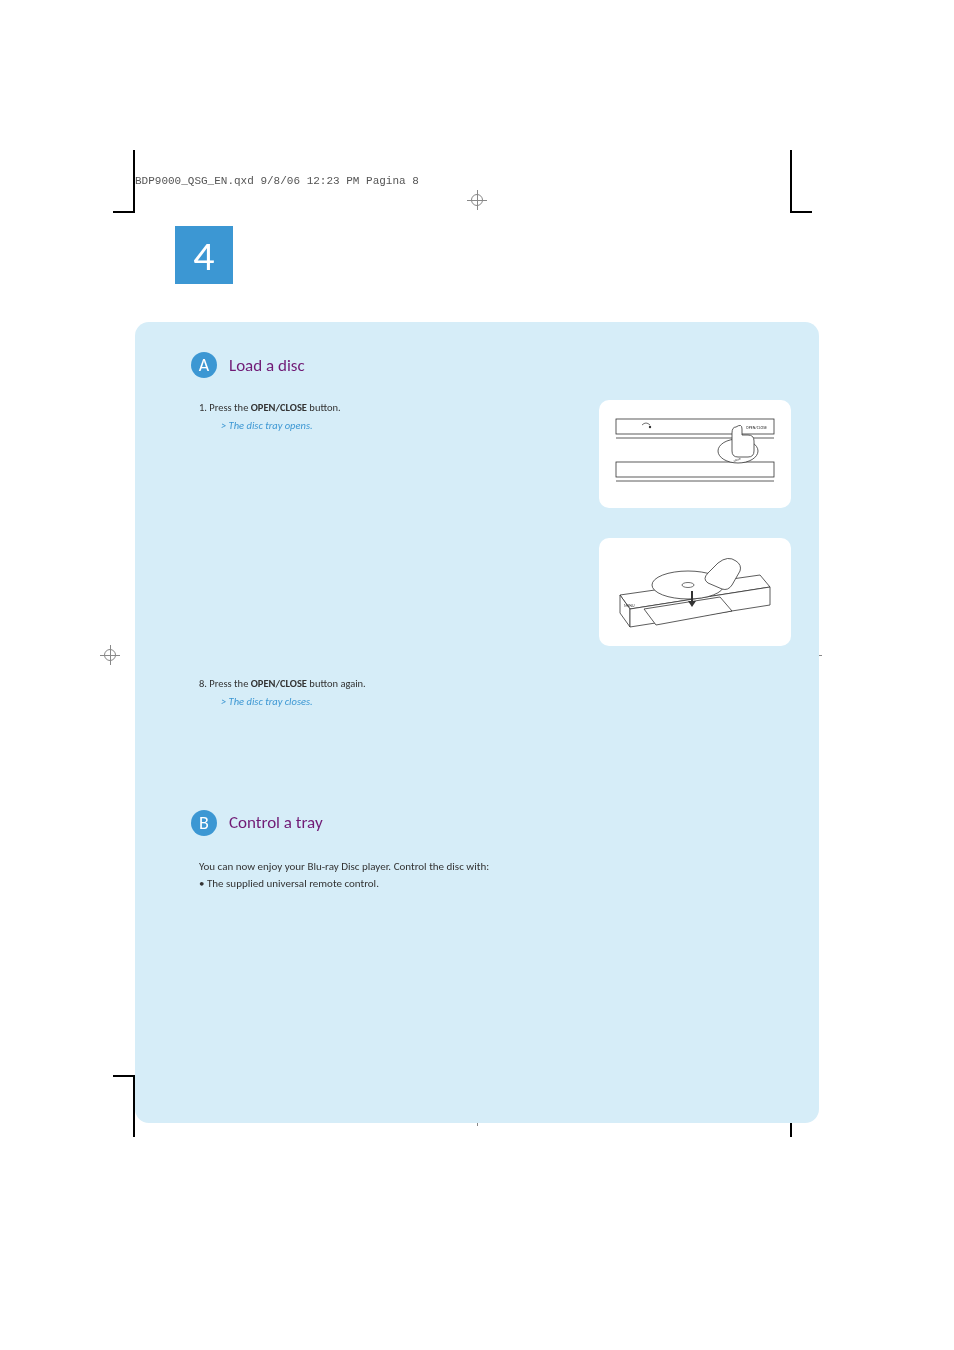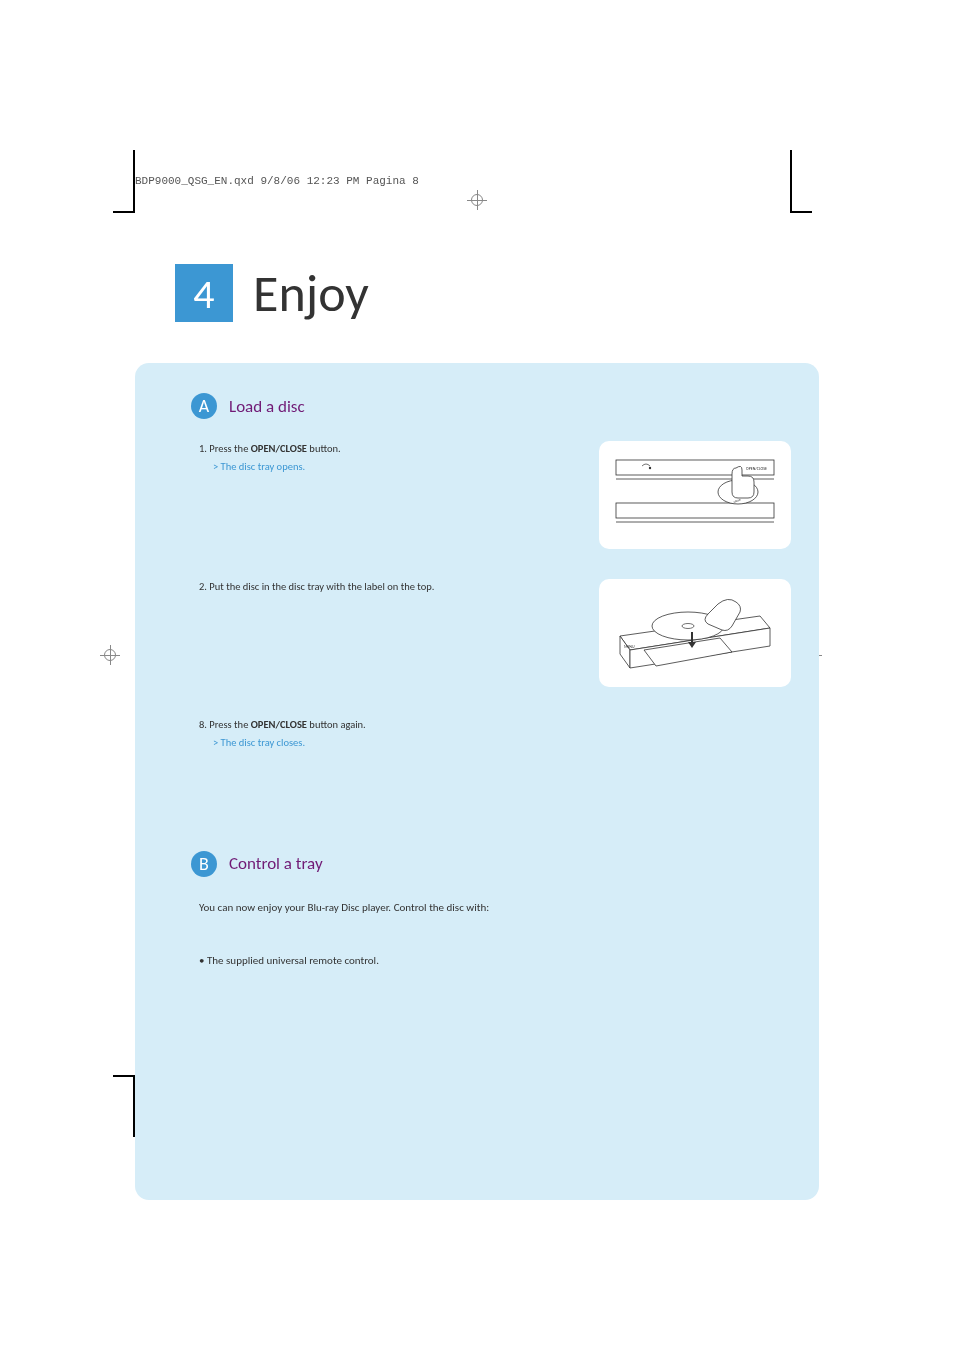--- a/index.html
+++ b/index.html
@@ -14,21 +14,21 @@
   .page {
     position: absolute;
     left: 135px;
     top: 175px;
     width: 684px;
   }
   .header-line {
     font-family: "Courier New", monospace;
     font-size: 11px;
     color: #555;
-    margin-bottom: 74px;
+    margin-bottom: 39px;
   }
   .crop-top, .crop-bottom {
     position: absolute;
     left: 50%;
     transform: translateX(-50%);
   }
   .crop-top { top: 190px; }
   .crop-bottom { top: 1106px; }
   .crop-left, .crop-right {
     position: absolute;
@@ -132,21 +132,22 @@
   }
   .right-col {
     flex: 1;
     display: flex;
     justify-content: flex-end;
     align-items: flex-start;
   }
   .step-line { margin-bottom: 2px; }
   .result-line {
     color: #3c97d3;
-    margin-left: 14px;
+    font-style: italic;
+    margin-left: 22px;
   }
   .bold { font-weight: 700; }
 
   .illus {
     background: #fff;
     border-radius: 10px;
     width: 192px;
     height: 108px;
     display: flex;
     align-items: center;
@@ -156,21 +157,20 @@
 
   .one-col {
     margin-left: 36px;
     font-size: 11px;
     color: #333;
     line-height: 1.6;
   }
   .one-col ul {
     list-style: none;
     padding-left: 0;
-    margin-top: 36px;
   }
   .one-col li::before {
     content: "•  ";
   }
   .sectionB { margin-top: 100px; }
   .step3block { margin-top: 30px; margin-left: 36px; font-size: 10.5px; line-height: 1.5; }
 </style>
 </head>
 <body>
 
@@ -211,21 +211,20 @@
       <div class="circ"></div>
     </div>
 </div>
 
 <div class="page">
 
   <div class="header-line">BDP9000_QSG_EN.qxd  9/8/06  12:23 PM  Pagina 8</div>
 
   <div class="title-row">
     <div class="title-badge">4</div>
-    <div class="title-text">Enjoy</div>
   </div>
 
   <div class="content-panel">
 
     <div class="sub-row">
       <div class="sub-badge">A</div>
       <div class="sub-title">Load a disc</div>
     </div>
 
     <div class="two-col">
@@ -251,23 +250,20 @@
               <path d="M 16 10 q -4 0 -4 6 l 0 18 q 0 6 6 6 l 10 0 q 6 0 6 -6 l 0 -10 q 0 -6 -6 -6 l -6 0 l 0 -6 q 0 -6 -6 -2 z" fill="#fff" stroke="#333" stroke-width="0.8"></path>
               <text x="26" y="12" font-size="4" fill="#333">OPEN/CLOSE</text>
               <text x="14" y="45" font-size="3.5" fill="#333" transform="rotate(-20 14 45)">close</text>
             </g>
           </svg>
         </div>
       </div>
     </div>
 
     <div class="two-col" style="margin-top:30px;">
-      <div class="left-col">
-        <div class="step-line">2. Put the disc in the disc tray with the label on the top.</div>
-      </div>
       <div class="right-col">
         <div class="illus">
           <svg width="170" height="95" viewBox="0 0 170 95">
 
             <polygon points="10,50 150,30 160,42 20,64" fill="#fff" stroke="#333" stroke-width="0.8"></polygon>
             <polygon points="10,50 20,64 20,82 10,68" fill="#fff" stroke="#333" stroke-width="0.8"></polygon>
             <polygon points="20,64 160,42 160,60 20,82" fill="#fff" stroke="#333" stroke-width="0.8"></polygon>
 
             <polygon points="34,64 110,52 122,66 46,80" fill="#fff" stroke="#333" stroke-width="0.8"></polygon>
 

